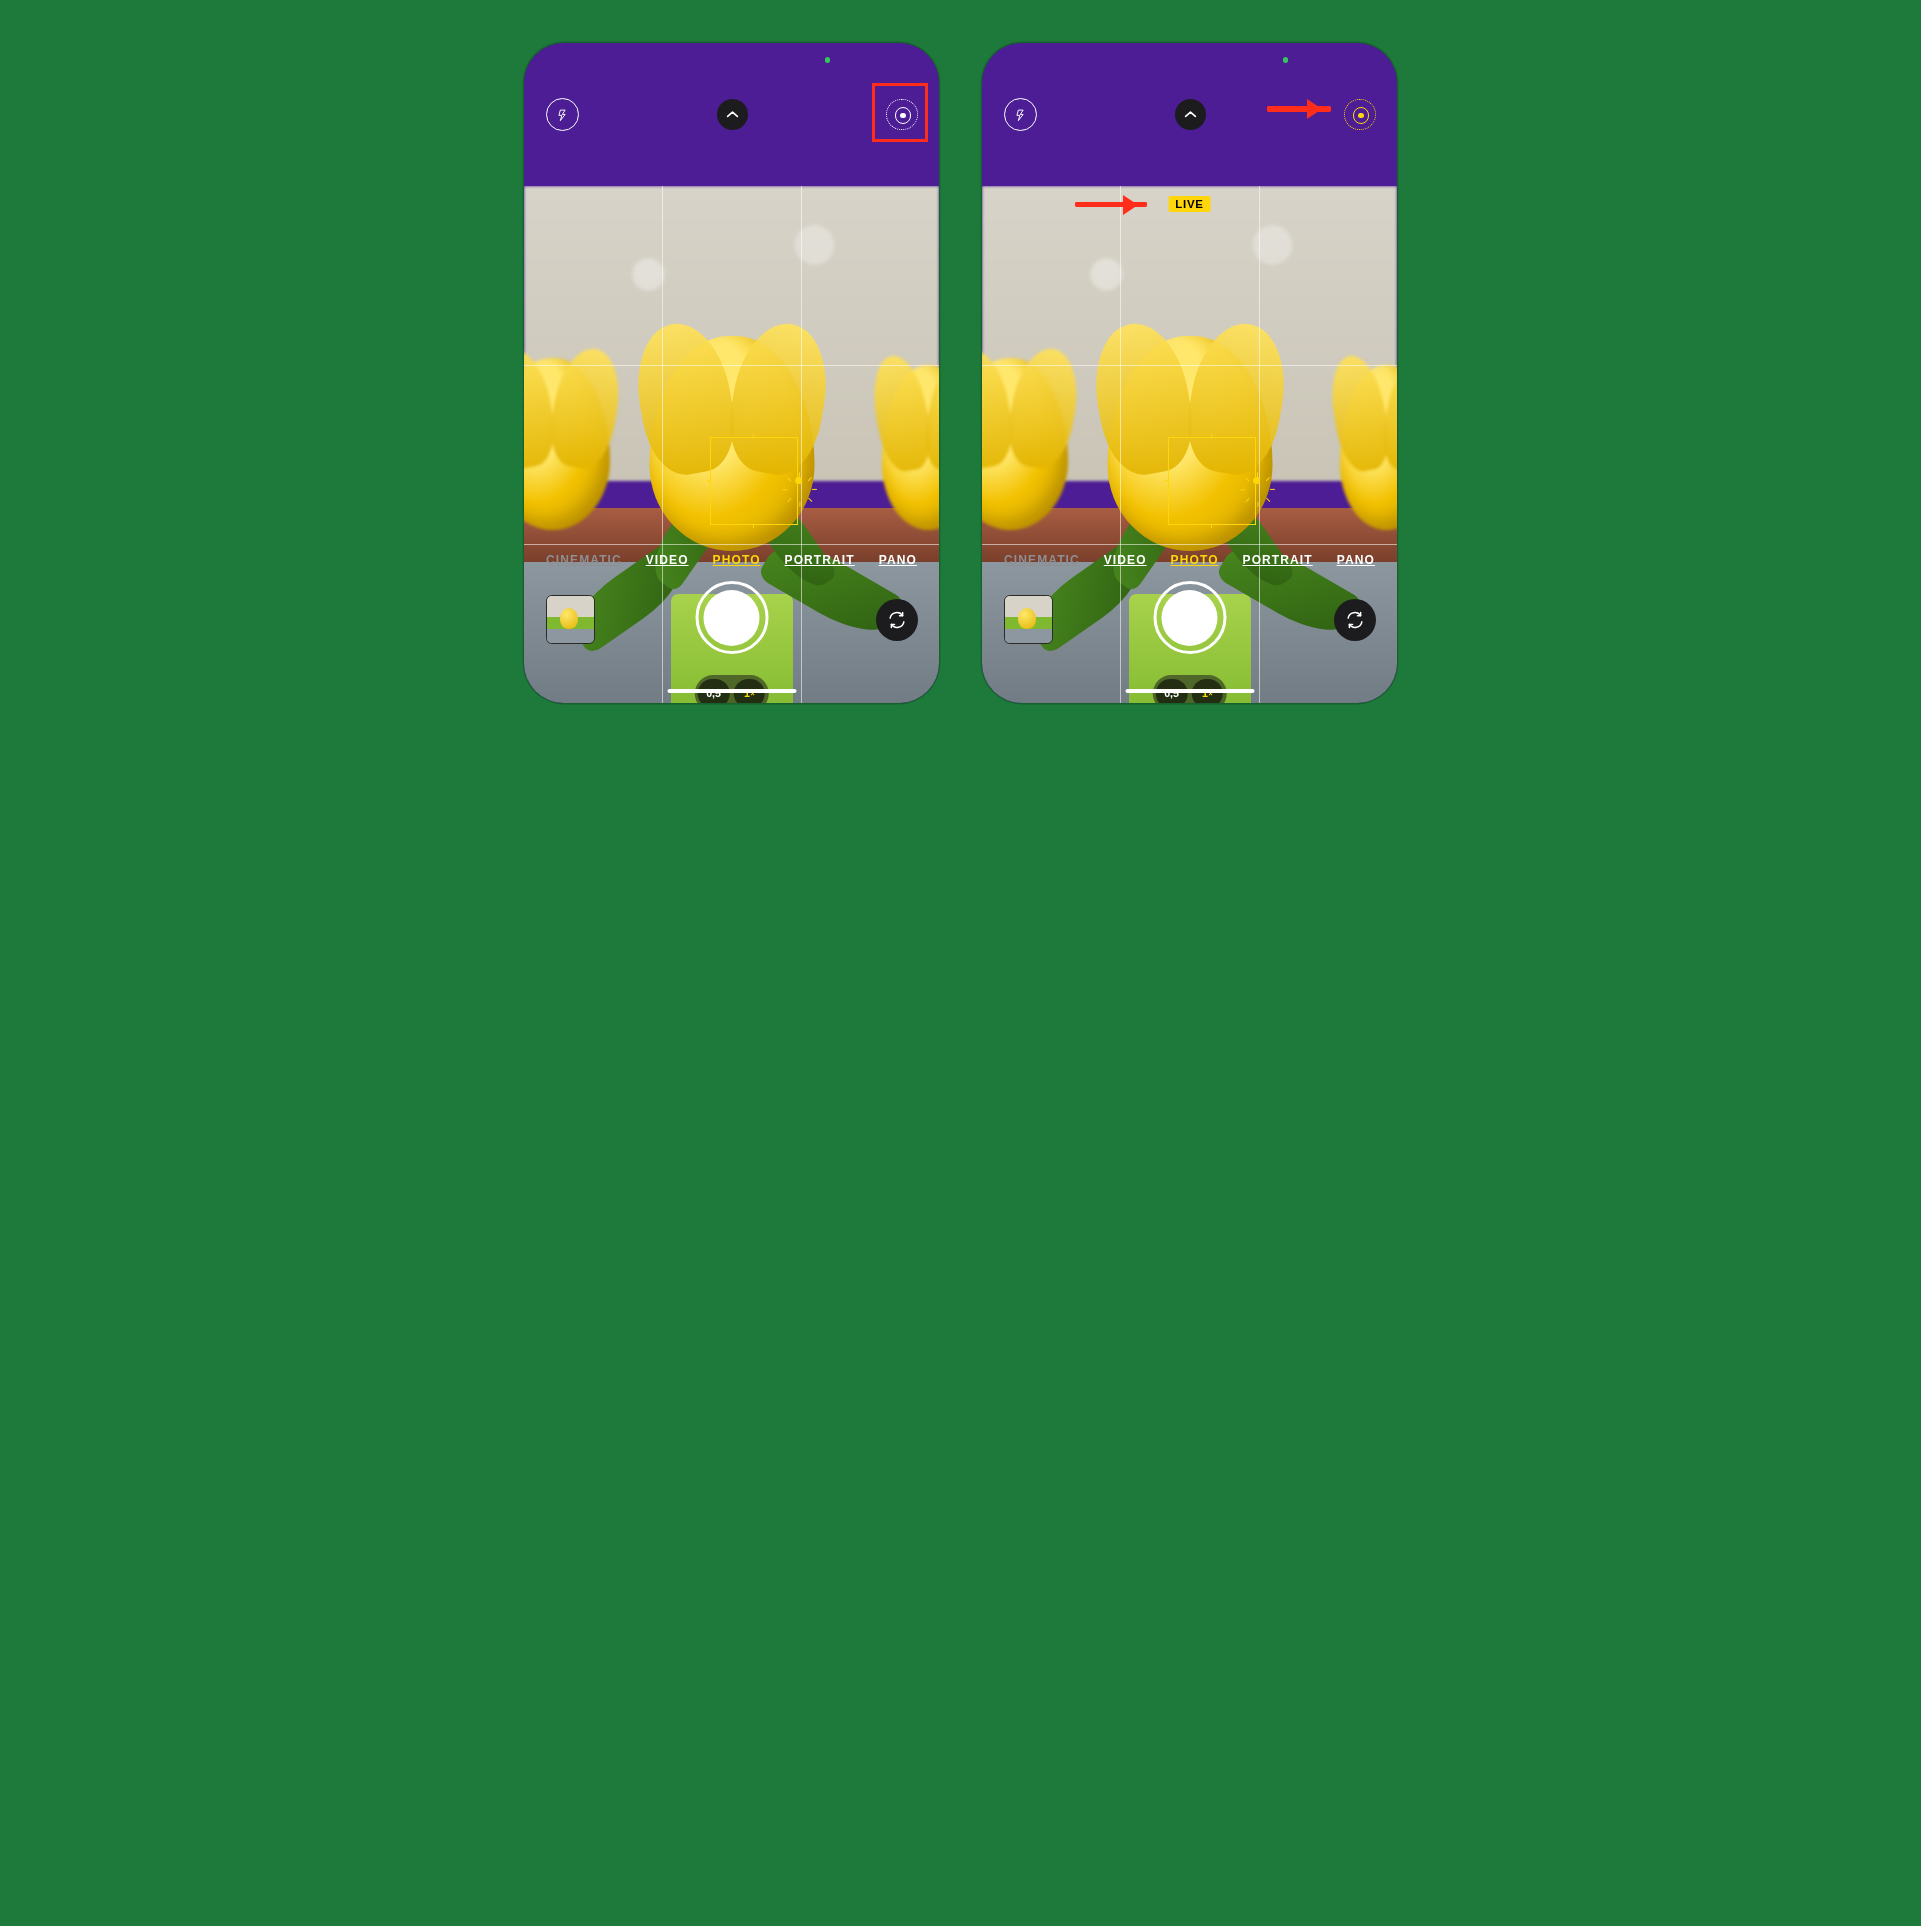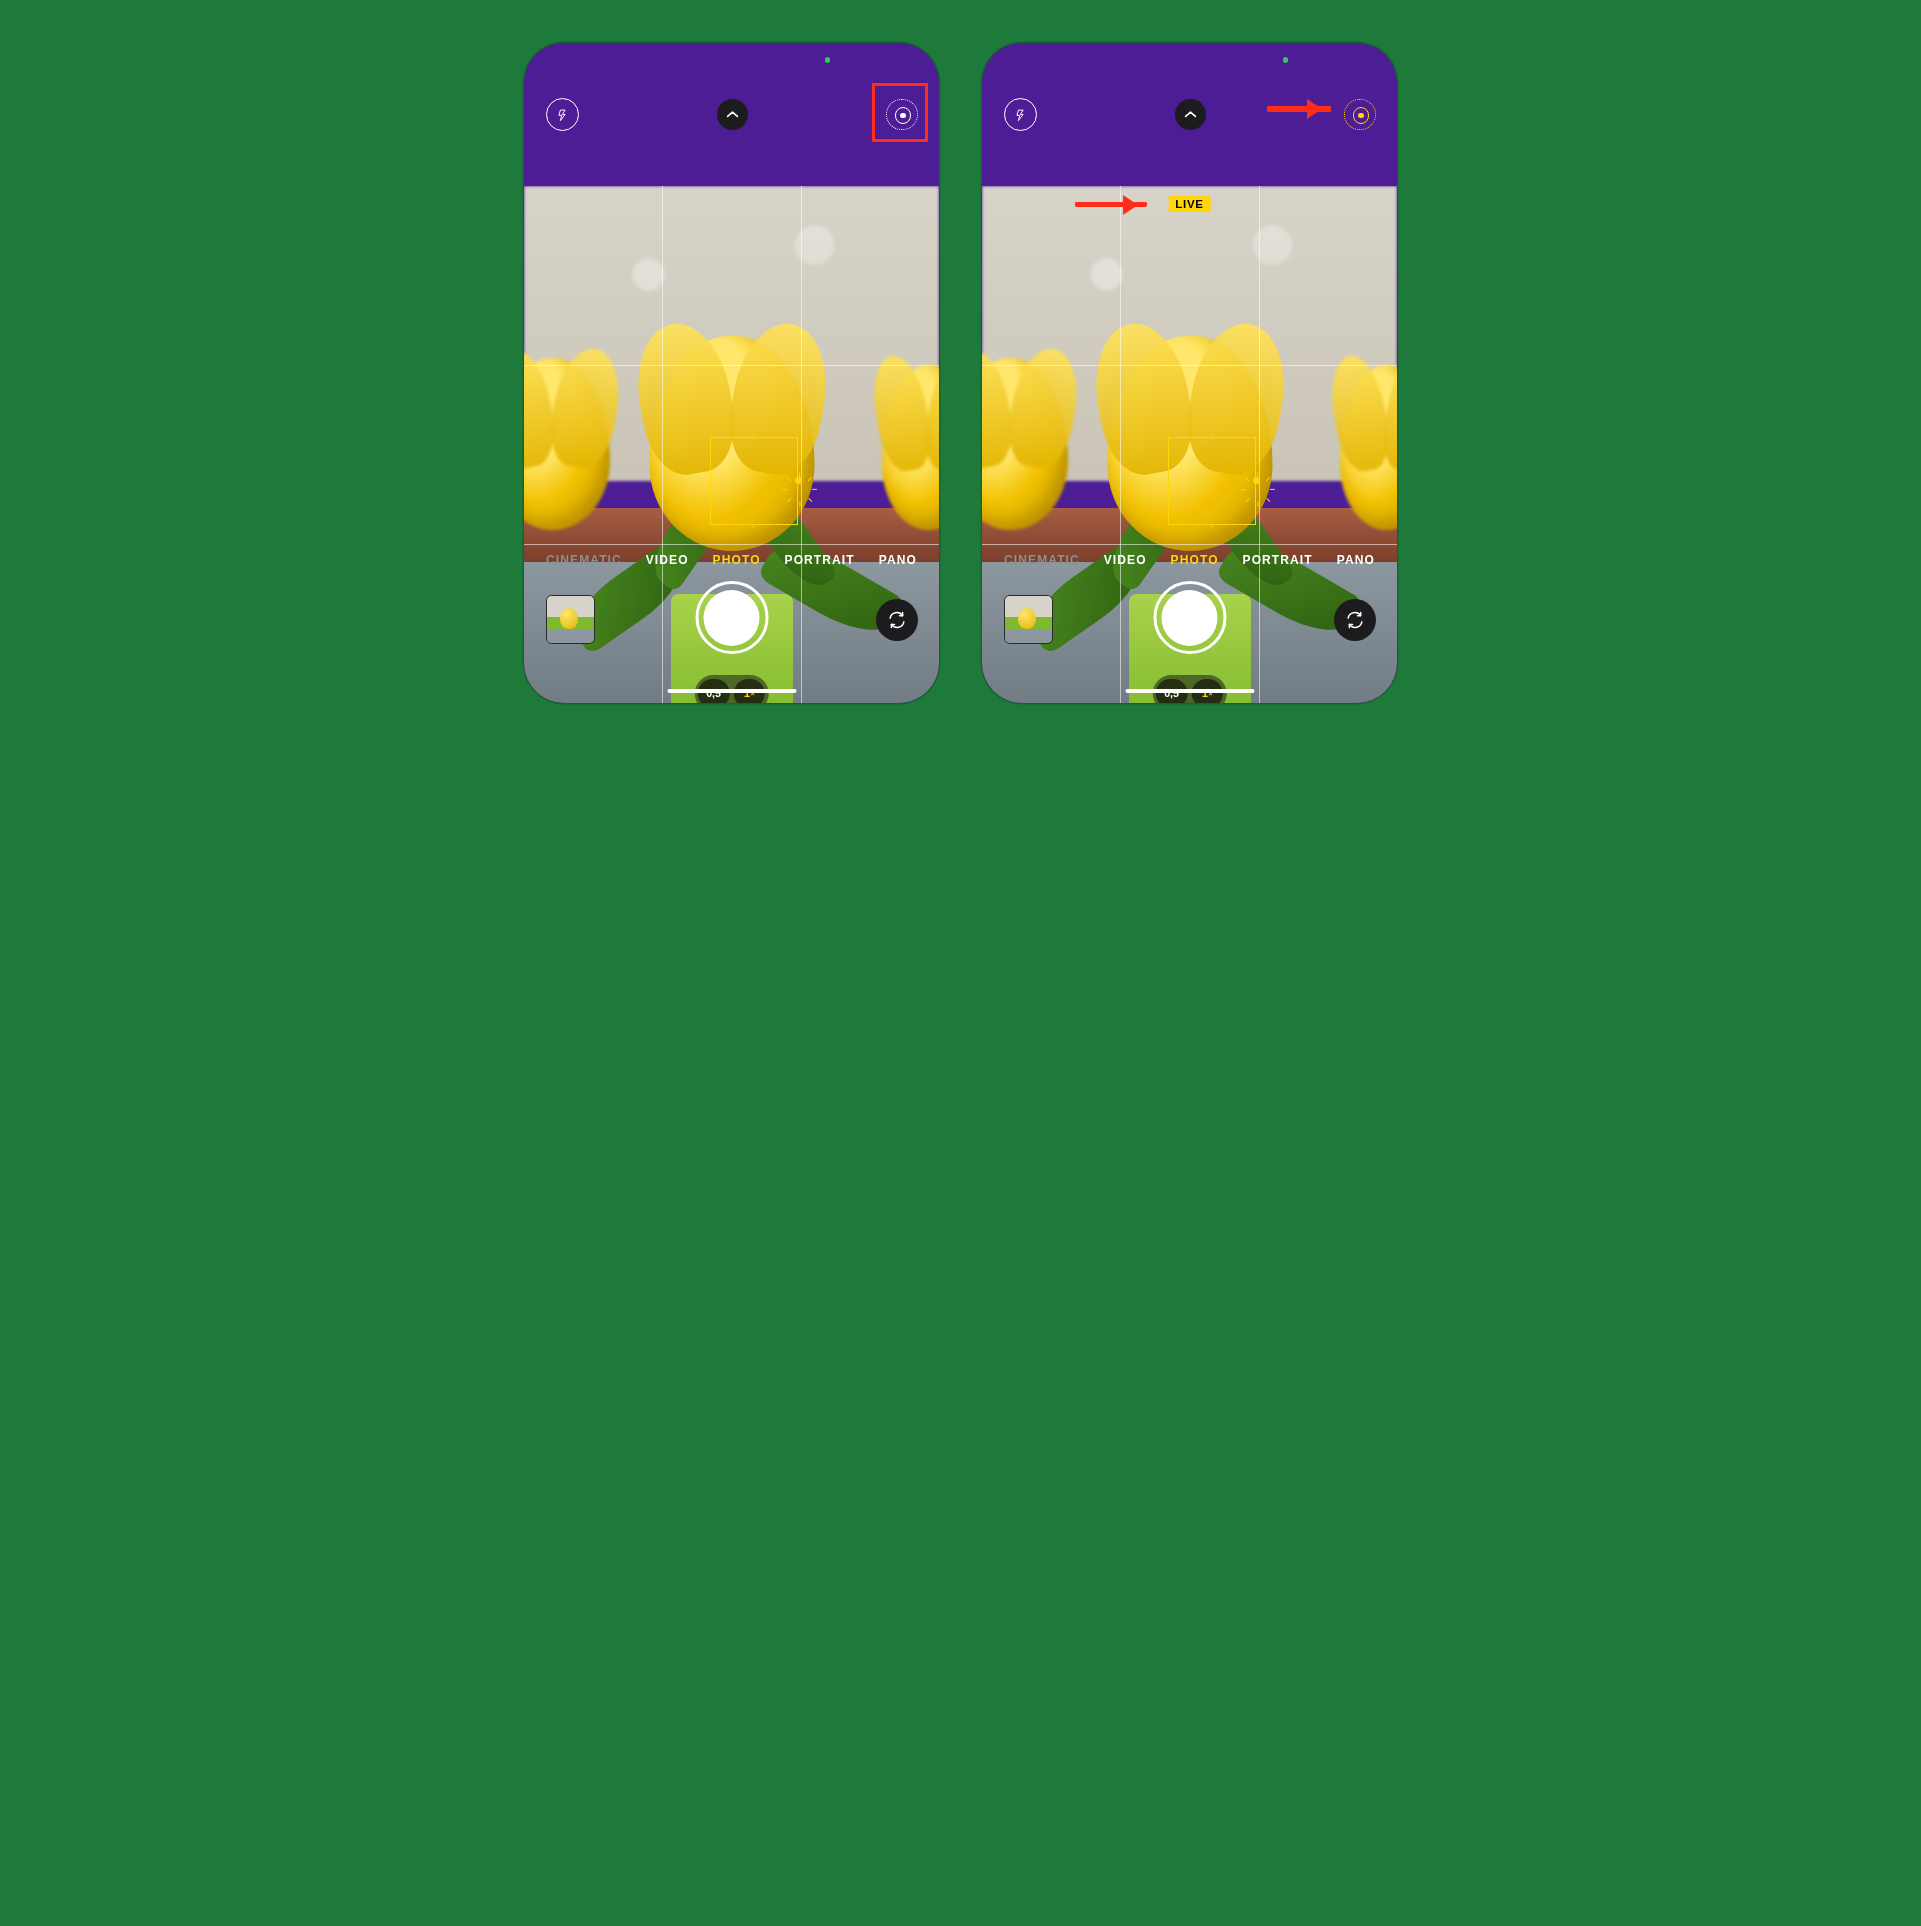--- a/index.html
+++ b/index.html
@@ -70,21 +70,21 @@
 
   .zoom{position:absolute;bottom:11.5px;left:50%;transform:translateX(-50%);display:flex;gap:4.3px;background:rgba(30,30,30,.55);padding:3.6px;border-radius:715px;}
   .zb{min-width:31.5px;height:29px;border-radius:715px;background:rgba(0,0,0,.55);color:#fff;font-size:10.7px;font-weight:600;display:flex;align-items:center;justify-content:center;}
   .zb.active{color:#ffd60a;}
   .zb sup{font-size:7.2px;margin-left:0.7px;}
 
   .live-badge{position:absolute;top:10px;left:50%;transform:translateX(-50%);background:#ffd60a;color:#000;font-size:11.5px;font-weight:700;letter-spacing:0.7px;padding:2.1px 7.2px;border-radius:2.1px;}
 
   
   .modes{position:absolute;bottom:136px;left:0;right:0;display:flex;justify-content:center;gap:24px;font-size:12px;font-weight:600;letter-spacing:1.1px;}
-  .mode{color:#fff;} .mode.dim{color:#8e8e93;} .mode.sel{color:#ffd60a;}
+  .mode{color:#fff;text-decoration:underline;} .mode.dim{color:#8e8e93;} .mode.sel{color:#ffd60a;}
 
   
   .thumb{position:absolute;bottom:59px;left:21.5px;width:47px;height:47px;border-radius:5.7px;overflow:hidden;border:0.7px solid #2a2a2a;}
   .thumb .mini{position:absolute;inset:0;background:linear-gradient(180deg,#d7d3c8 0 45%,#7fb92f 45% 70%,#8d97a0 70%);}
   .thumb .mini::after{content:"";position:absolute;left:13px;top:11.5px;width:18.6px;height:21.5px;border-radius:50% 50% 45% 45%;background:radial-gradient(circle at 35% 30%,#ffe76b,#e2b400);}
   .shutter{position:absolute;bottom:49px;left:50%;transform:translateX(-50%);width:67px;height:67px;border-radius:50%;border:3.6px solid #fff;display:flex;align-items:center;justify-content:center;}
   .shutter::after{content:"";width:56px;height:56px;border-radius:50%;background:#fff;}
   .flip{position:absolute;bottom:62px;right:21.5px;width:42px;height:42px;border-radius:50%;background:#1c1c1e;display:flex;align-items:center;justify-content:center;}
   .flip svg{width:20px;height:20px;}
 

